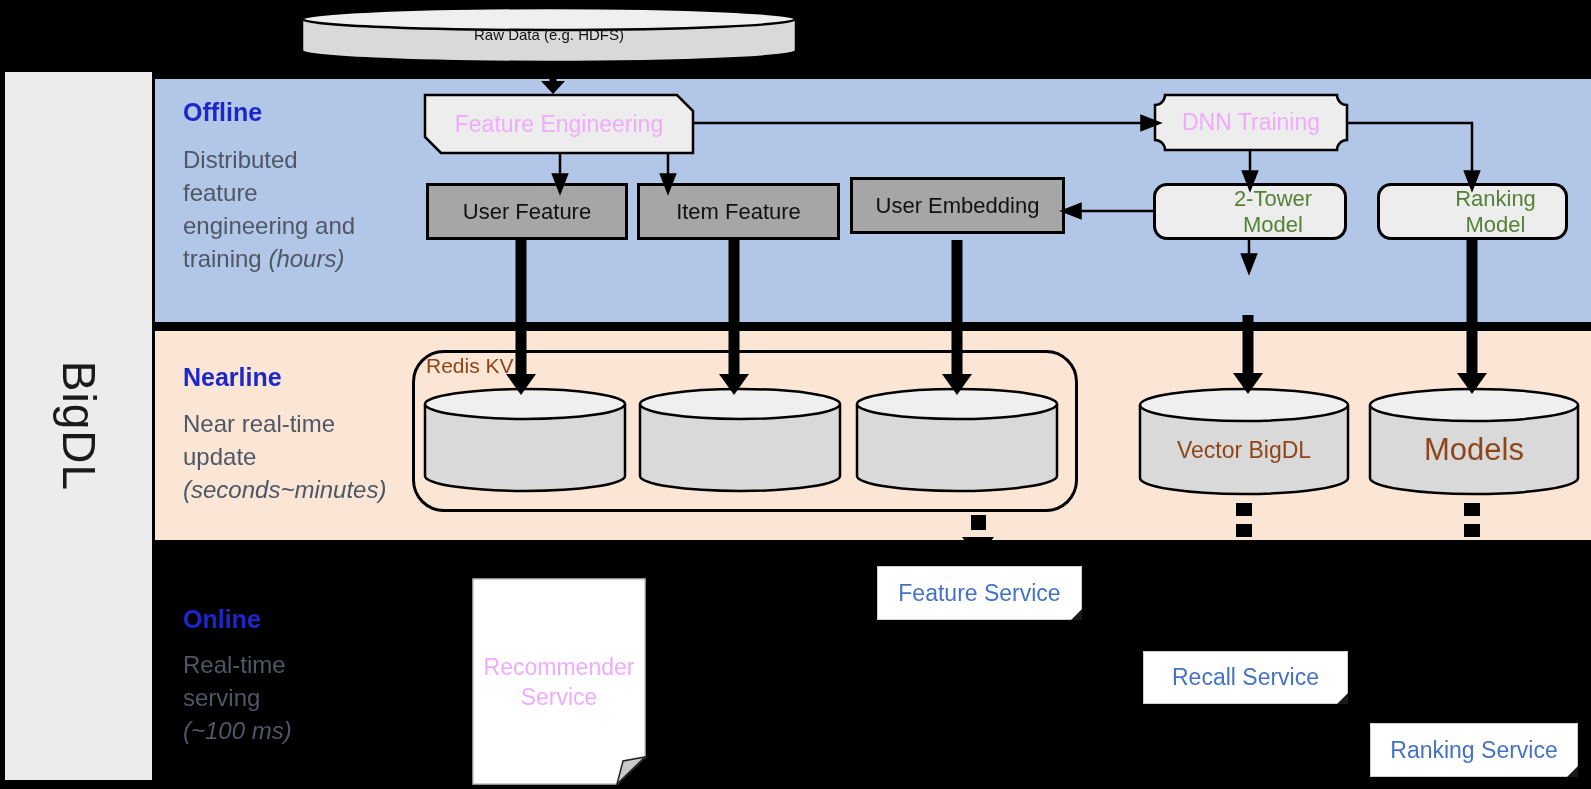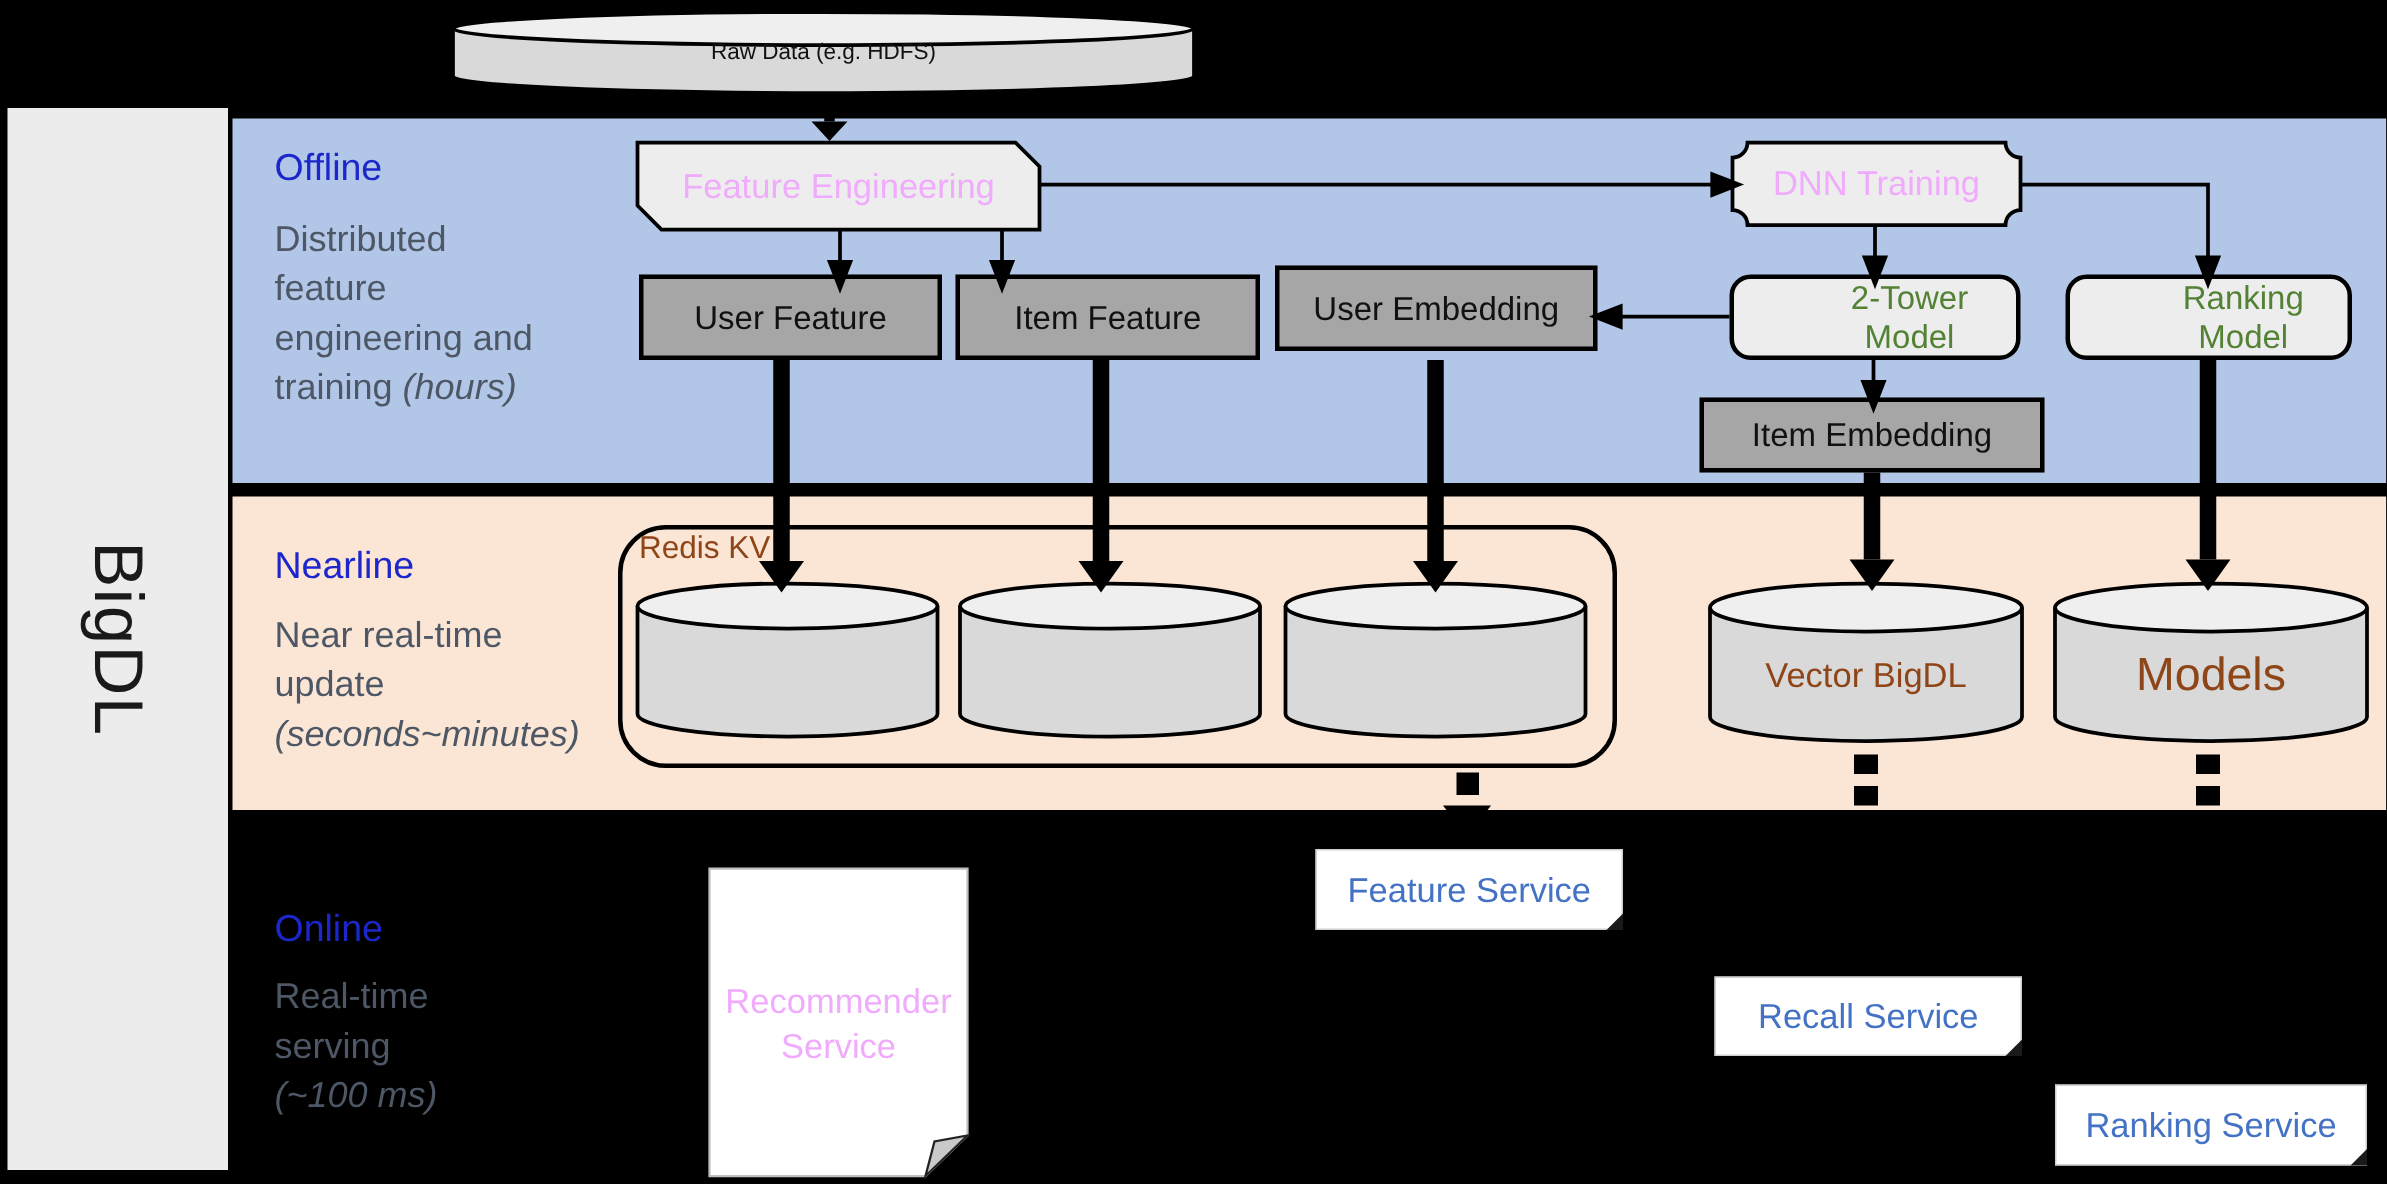--- a/index.html
+++ b/index.html
@@ -8,21 +8,21 @@
     font-family:"Liberation Sans",sans-serif;
   }
   .band{position:absolute;left:155px;width:1436px;}
   .band.offline{top:79px;height:243px;background:#B2C6E7;}
   .band.nearline{top:331px;height:209px;background:#FBE5D5;}
   .sidebar{position:absolute;left:5px;top:72px;width:147px;height:708px;background:#ECECEC;}
   .sidebar .brand{
     position:absolute;left:50%;top:50%;transform:translate(-50%,-50%) rotate(90deg);
     font-size:46px;color:#1a1a1a;letter-spacing:1px;white-space:nowrap;
   }
-  .sec-title{position:absolute;left:183px;font-size:25px;font-weight:400;color:#1C27CB;}
+  .sec-title{position:absolute;left:183px;font-size:25px;font-weight:700;color:#1C27CB;}
   .sec-sub{position:absolute;left:183px;font-size:24px;line-height:33px;color:#4D5765;}
   .sec-sub .pre{white-space:pre-line;}
   .sec-sub .it{font-style:italic;}
   .node{position:absolute;display:flex;align-items:center;justify-content:center;
         text-align:center;font-size:22px;color:#111;box-sizing:border-box;}
   .graybox{background:#A6A6A6;border:3px solid #000;}
   .roundbox{background:#EDEDED;border:3px solid #000;border-radius:14px;padding-left:46px;}
   .txt-blue{color:#f0abfc;}
   .txt-green{color:#548235;}
   .txt-brown{color:#8E4518;}
@@ -62,21 +62,20 @@
 </span><span class="it">(seconds~minutes)</span></div>
 
   <div class="sec-title" style="top:605px">Online</div>
   <div class="sec-sub" style="top:648px;width:200px"><span class="pre">Real-time
 serving
 </span><span class="it">(~100 ms)</span></div>
 
   <div class="node graybox" style="left:426px;top:183px;width:202px;height:57px">User Feature</div>
   <div class="node graybox" style="left:637px;top:183px;width:203px;height:57px">Item Feature</div>
   <div class="node graybox" style="left:850px;top:177px;width:215px;height:57px">User Embedding</div>
-  <div class="node graybox" style="left:1133px;top:265px;width:230px;height:50px">Item Embedding</div>
   <div class="node roundbox txt-green" style="left:1153px;top:183px;width:194px;height:57px">2-Tower Model</div>
   <div class="node roundbox txt-green" style="left:1377px;top:183px;width:191px;height:57px">Ranking Model</div>
 
   <div class="redis-frame"></div>
   <div class="redis-label">Redis KV</div>
 
   <svg class="layer" width="1591" height="789" viewBox="0 0 1591 789">
     <defs>
       <marker id="arr" markerWidth="10" markerHeight="8" refX="1.5" refY="3.5" orient="auto">
         <path d="M0,0 L9,3.5 L0,7 Z" fill="#000"></path>

